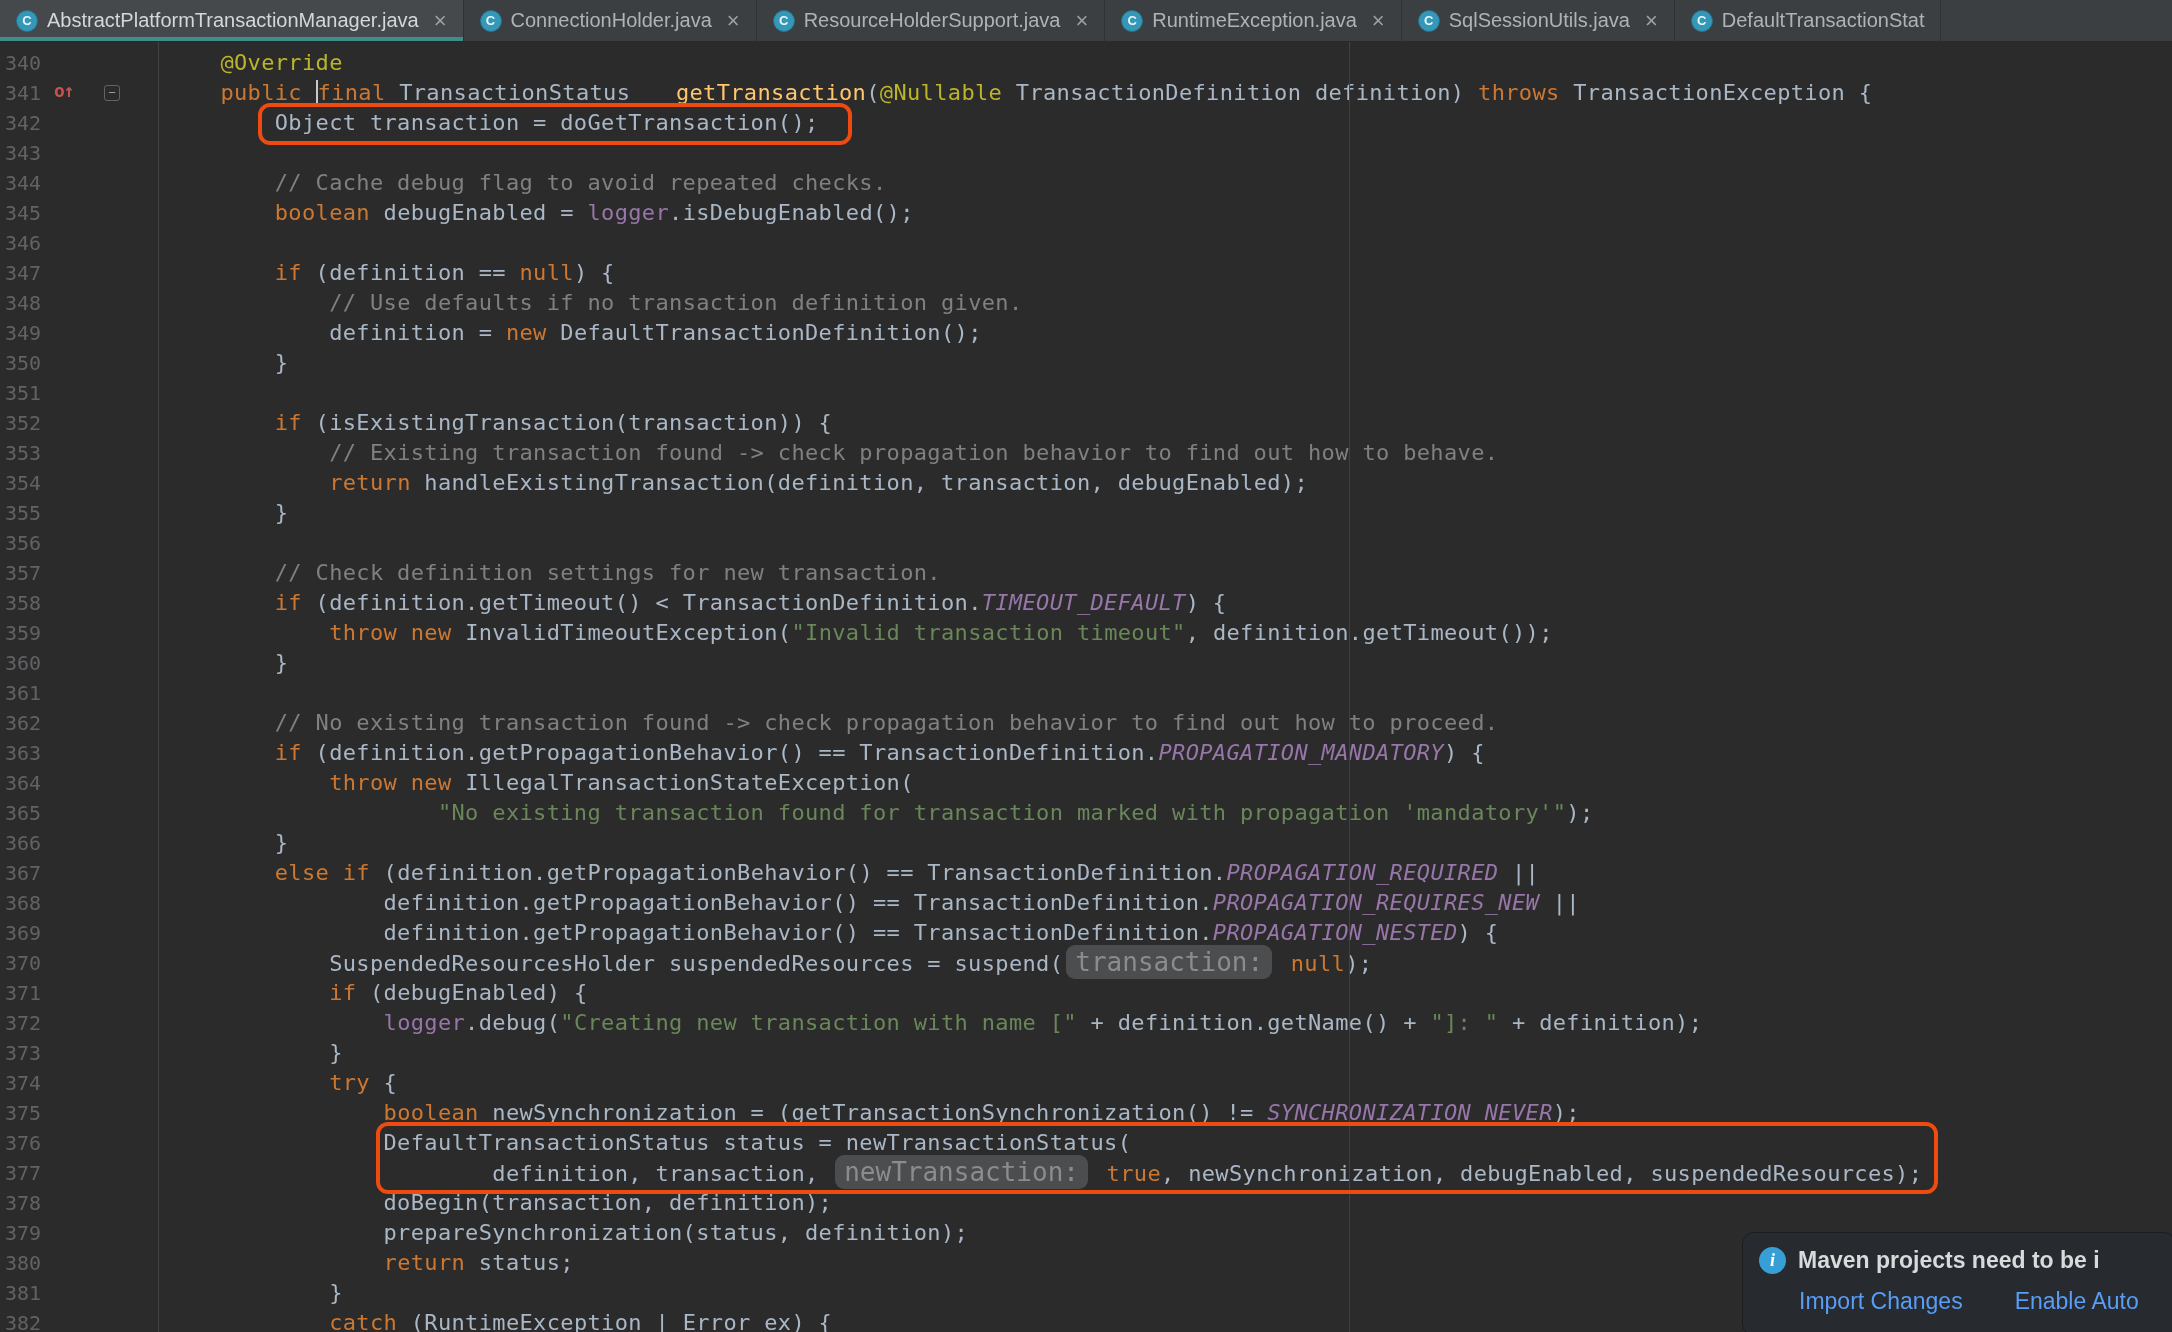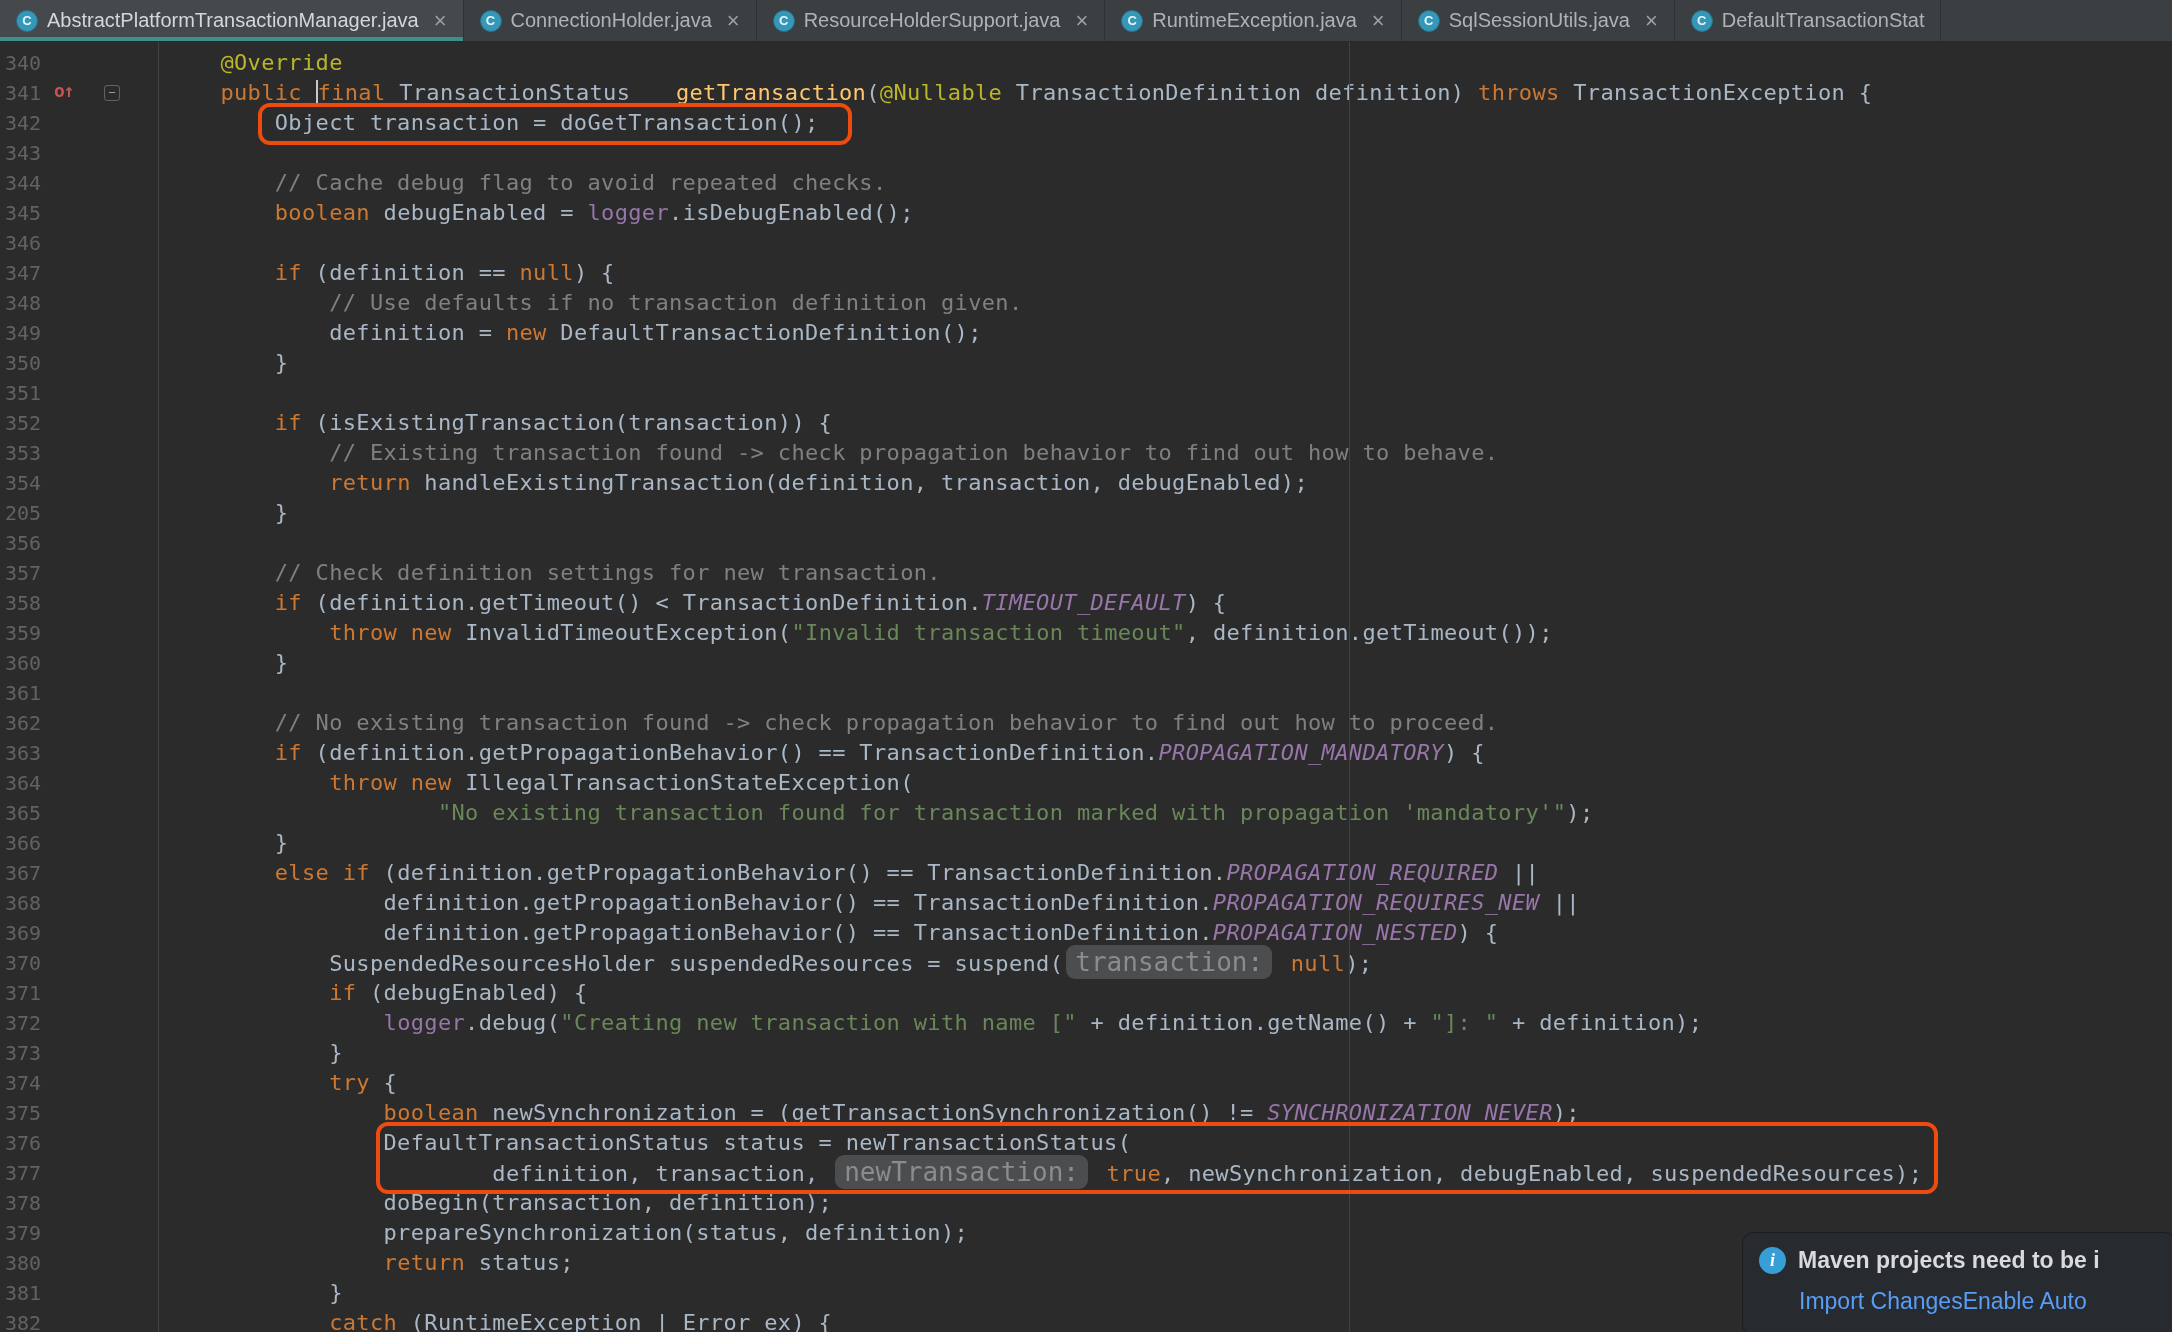--- a/index.html
+++ b/index.html
@@ -50,21 +50,21 @@
 
   
   .notification { position:absolute; left:1742px; top:1232px; right:-4px; bottom:-4px;
                   background:var(--notif-bg,#272b2f); border:1px solid #1a1d1f; border-radius:12px;
                   padding:14px 16px; overflow:hidden; }
   .notif-head { display:flex; align-items:center; gap:12px; }
   .info-icon { width:27px; height:27px; border-radius:50%; background:var(--info-icon-bg,#389fd6); color:#fff;
                display:inline-flex; align-items:center; justify-content:center; flex:none;
                font:italic bold 18px "Liberation Serif",serif; }
   .notif-title { font-size:23px; font-weight:bold; color:var(--notif-text,#d8dadc); white-space:nowrap; }
-  .notif-links { margin:14px 0 0 40px; display:flex; }
+  .notif-links { margin:14px 0 0 40px; display:flex; gap:52px; }
   .notif-link { color:var(--link-color,#589df6); font-size:23px; white-space:nowrap; }
 </style>
 </head>
 <body>
 
 <div id="app">
   <div class="tabbar" id="tabbar">
       <div class="tab active">
         <span class="class-icon">C</span>
         <span class="tab-label">AbstractPlatformTransactionManager.java</span>
@@ -172,21 +172,21 @@
           <span class="ln">353</span>
           <span class="gicons"></span>
           <span class="code"><span class="tok-t">            </span><span class="tok-c">// Existing transaction found -&gt; check propagation behavior to find out how to behave.</span></span>
         </div>
         <div class="line">
           <span class="ln">354</span>
           <span class="gicons"></span>
           <span class="code"><span class="tok-t">            </span><span class="tok-k">return</span><span class="tok-t"> handleExistingTransaction(definition, transaction, debugEnabled);</span></span>
         </div>
         <div class="line">
-          <span class="ln">205</span>
+          <span class="ln">355</span>
           <span class="gicons"></span>
           <span class="code"><span class="tok-t">        }</span></span>
         </div>
         <div class="line">
           <span class="ln">356</span>
           <span class="gicons"></span>
           <span class="code"></span>
         </div>
         <div class="line">
           <span class="ln">357</span>

